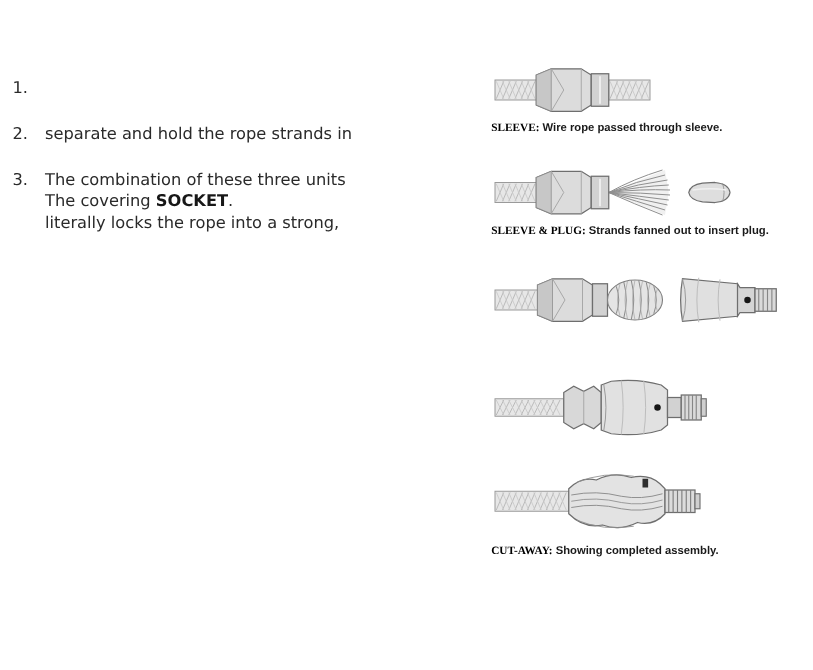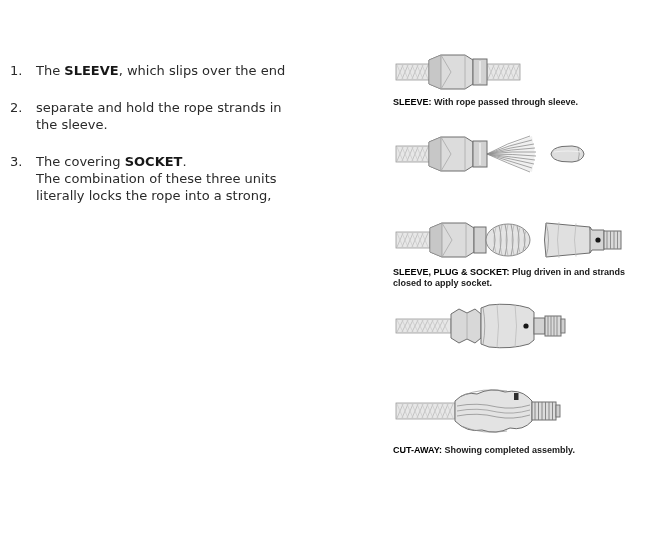--- a/index.html
+++ b/index.html
@@ -7,54 +7,52 @@
         font-family:"DejaVu Sans",sans-serif;color:#2a2a2a;}
   
   .instructions{position:absolute;left:10px;top:62px;width:335px;}
   .item{display:flex;margin-bottom:20px;font-size:13px;line-height:17px;}
   .item .num{flex:0 0 26px;width:26px;}
   .item .body{flex:1;}
   .ln{display:block;white-space:nowrap;}
   .term{font-weight:bold;color:#171717;}
   
   .figure{position:absolute;left:393px;width:255px;}
-  .fig1{top:52px;} .fig2{top:132px;} .fig3{top:216px;} .fig4{top:300px;} .fig5{top:380px;}
+  .fig1{top:52px;} .fig2{top:132px;} .fig3{top:216px;} .fig4{top:300px;} .fig5{top:370px;}
   .fig-img{display:block;}
   .caption{margin-top:3px;width:253px;font-family:"Liberation Sans",sans-serif;
            font-size:9px;line-height:10.5px;font-weight:bold;color:#000;}
-  .caption .cap-label{font-weight:bold;color:#000;}
+  .caption .cap-label{font-weight:bold;color:#000;font-family:Liberation Serif, serif;}
   .caption .cap-text{font-weight:bold;color:#1a1a1a;}
 </style>
 </head>
 <body>
 
 <div class="page">
 
   <div class="instructions">
 
     <div class="item">
       <span class="num">1.</span>
       <span class="body">
-        <span class="ln"><span>The </span><b class="term">SLEEVE</b><span>, which slips over the end</span></span>
       </span>
     </div>
 
     <div class="item">
       <span class="num">2.</span>
       <span class="body">
         <span class="ln">separate and hold the rope strands in</span>
-        <span class="ln">the sleeve.</span>
       </span>
     </div>
 
     <div class="item">
       <span class="num">3.</span>
       <span class="body">
+        <span class="ln">The combination of these three units</span>
         <span class="ln"><span>The covering </span><b class="term">SOCKET</b><span>.</span></span>
-        <span class="ln">The combination of these three units</span>
         <span class="ln">literally locks the rope into a strong,</span>
       </span>
     </div>
 
   </div>
 
   <div class="figure fig1">
     <svg class="fig-img" width="135" height="42" viewBox="0 0 135 42">
       <rect x="3" y="12" width="34" height="16" fill="#e7e7e7" stroke="#9a9a9a" stroke-width="0.8"></rect>
       <path d="M4,27 l6,-14 M9,27 l6,-14 M14,27 l6,-14 M19,27 l6,-14 M24,27 l6,-14 M29,27 l6,-14" stroke="#b3b3b3" stroke-width="0.7" fill="none"></path>
@@ -64,41 +62,45 @@
       <path d="M95,13 l6,14 M100,13 l6,14 M105,13 l6,14 M110,13 l6,14 M115,13 l6,14 M120,13 l6,14" stroke="#c9c9c9" stroke-width="0.7" fill="none"></path>
       <polygon points="36,8 48,3 72,3 80,8 80,32 72,37 48,37 36,32" fill="#dcdcdc" stroke="#6e6e6e" stroke-width="1"></polygon>
       <polygon points="36,8 48,3 48,37 36,32" fill="#c7c7c7" stroke="#8a8a8a" stroke-width="0.6"></polygon>
       <path d="M48,3 L58,20 L48,37" fill="none" stroke="#a8a8a8" stroke-width="0.8"></path>
       <path d="M72,3 L72,37" stroke="#a8a8a8" stroke-width="0.8"></path>
       <rect x="80" y="7" width="14" height="26" fill="#d2d2d2" stroke="#6e6e6e" stroke-width="1"></rect>
       <path d="M87,9 L87,31" stroke="#efefef" stroke-width="1.5"></path>
     </svg>
     <div class="caption">
       <b class="cap-label">SLEEVE:</b>
-      <span class="cap-text">With rope passed through sleeve.</span>
+      <span class="cap-text">Wire rope passed through sleeve.</span>
     </div>
   </div>
 
   <div class="figure fig2">
     <svg class="fig-img" width="195" height="44" viewBox="0 0 195 44">
       <rect x="3" y="14" width="34" height="16" fill="#e7e7e7" stroke="#9a9a9a" stroke-width="0.8"></rect>
       <path d="M4,29 l6,-14 M9,29 l6,-14 M14,29 l6,-14 M19,29 l6,-14 M24,29 l6,-14 M29,29 l6,-14" stroke="#b3b3b3" stroke-width="0.7" fill="none"></path>
       <path d="M4,15 l6,14 M9,15 l6,14 M14,15 l6,14 M19,15 l6,14 M24,15 l6,14 M29,15 l6,14" stroke="#c9c9c9" stroke-width="0.7" fill="none"></path>
       <polygon points="94,22 139,4 142,22 139,40" fill="#f0f0f0"></polygon>
       <path d="M94,22 Q114,11 137,4 M94,22 Q116,13 139,8 M94,22 Q118,15 141,12 M94,22 Q119,17 142,16 M94,22 Q120,19 143,20 M94,22 Q120,22 143,24 M94,22 Q119,25 142,28 M94,22 Q118,27 141,32 M94,22 Q116,29 139,36 M94,22 Q114,31 137,40" stroke="#8f8f8f" stroke-width="0.8" fill="none"></path>
       <polygon points="36,10 48,5 72,5 80,10 80,34 72,39 48,39 36,34" fill="#dcdcdc" stroke="#6e6e6e" stroke-width="1"></polygon>
       <polygon points="36,10 48,5 48,39 36,34" fill="#c7c7c7" stroke="#8a8a8a" stroke-width="0.6"></polygon>
       <path d="M48,5 L58,22 L48,39" fill="none" stroke="#a8a8a8" stroke-width="0.8"></path>
       <path d="M72,5 L72,39" stroke="#a8a8a8" stroke-width="0.8"></path>
       <rect x="80" y="9" width="14" height="26" fill="#d2d2d2" stroke="#6e6e6e" stroke-width="1"></rect>
       <path d="M87,11 L87,33" stroke="#efefef" stroke-width="1.5"></path>
       <path d="M158,22 Q159,16 169,14.5 L179,14 Q190,15 191,22 Q190,29 179,30 L169,29.5 Q159,28 158,22 Z" fill="#dedede" stroke="#6e6e6e" stroke-width="1"></path>
       <path d="M185,14.6 Q187.5,22 185,29.4" stroke="#9a9a9a" stroke-width="0.8" fill="none"></path>
       <path d="M161,20 Q175,18 188,20" stroke="#f0f0f0" stroke-width="1.2" fill="none"></path>
     </svg>
+    <div class="caption">
+      <b class="cap-label">SLEEVE &amp; PLUG:</b>
+      <span class="cap-text">Strands fanned out to insert plug.</span>
+    </div>
   </div>
 
   <div class="figure fig3">
     <svg class="fig-img" width="240" height="48" viewBox="0 0 240 48">
       <rect x="3" y="16" width="34" height="16" fill="#e7e7e7" stroke="#9a9a9a" stroke-width="0.8"></rect>
       <path d="M4,31 l6,-14 M9,31 l6,-14 M14,31 l6,-14 M19,31 l6,-14 M24,31 l6,-14 M29,31 l6,-14" stroke="#b3b3b3" stroke-width="0.7" fill="none"></path>
       <path d="M4,17 l6,14 M9,17 l6,14 M14,17 l6,14 M19,17 l6,14 M24,17 l6,14 M29,17 l6,14" stroke="#c9c9c9" stroke-width="0.7" fill="none"></path>
       <polygon points="37,12 49,7 73,7 81,12 81,36 73,41 49,41 37,36" fill="#dcdcdc" stroke="#6e6e6e" stroke-width="1"></polygon>
       <polygon points="37,12 49,7 49,41 37,36" fill="#c7c7c7" stroke="#8a8a8a" stroke-width="0.6"></polygon>
       <path d="M49,7 L59,24 L49,41" fill="none" stroke="#a8a8a8" stroke-width="0.8"></path>
@@ -109,24 +111,20 @@
       <path d="M103,11 Q99,24 103,37 M109,8.8 Q105,24 109,39.2 M115,8 Q111,24 115,40 M121,8.9 Q117,24 121,39.1 M127,11.3 Q123,24 127,36.7 M133,15 Q129,24 133,33" stroke="#a8a8a8" stroke-width="0.6" fill="none"></path>
       <path d="M153,7 Q150,24 153,41 L197,37 Q200,24 197,11 Z" fill="#e0e0e0" stroke="#6e6e6e" stroke-width="1"></path>
       <path d="M153,7 Q158,24 153,41" fill="none" stroke="#9a9a9a" stroke-width="0.8"></path>
       <path d="M166,6.2 Q163,24 166,41.8" stroke="#bdbdbd" stroke-width="0.8" fill="none"></path>
       <path d="M183,7.5 Q180,24 183,40.5" stroke="#bdbdbd" stroke-width="0.8" fill="none"></path>
       <path d="M197,11 L199,14 L211,14 L211,34 L199,34 L197,37 Z" fill="#d5d5d5" stroke="#6e6e6e" stroke-width="1"></path>
       <circle cx="205" cy="24" r="2.6" fill="#161616"></circle>
       <rect x="211" y="15" width="17" height="18" fill="#dadada" stroke="#6e6e6e" stroke-width="1"></rect>
       <path d="M214,15 L214,33 M217.5,15 L217.5,33 M221,15 L221,33 M224.5,15 L224.5,33" stroke="#868686" stroke-width="0.9"></path>
     </svg>
-    <div class="caption">
-      <b class="cap-label">SLEEVE, PLUG &amp; SOCKET:</b>
-      <span class="cap-text">Plug driven in and strands closed to apply socket.</span>
-    </div>
   </div>
 
   <div class="figure fig4">
     <svg class="fig-img" width="175" height="52" viewBox="0 0 175 52">
       <rect x="3" y="19" width="55" height="14" fill="#e7e7e7" stroke="#9a9a9a" stroke-width="0.8"></rect>
       <path d="M4,32 l6,-12 M9,32 l6,-12 M14,32 l6,-12 M19,32 l6,-12 M24,32 l6,-12 M29,32 l6,-12 M34,32 l6,-12 M39,32 l6,-12 M44,32 l6,-12 M49,32 l6,-12" stroke="#b3b3b3" stroke-width="0.7" fill="none"></path>
       <path d="M4,20 l6,12 M9,20 l6,12 M14,20 l6,12 M19,20 l6,12 M24,20 l6,12 M29,20 l6,12 M34,20 l6,12 M39,20 l6,12 M44,20 l6,12 M49,20 l6,12" stroke="#c9c9c9" stroke-width="0.7" fill="none"></path>
       <polygon points="58,14 66,9 74,13 82,9 88,14 88,38 82,43 74,39 66,43 58,38" fill="#d8d8d8" stroke="#6e6e6e" stroke-width="1"></polygon>
       <path d="M74,13 L74,39" stroke="#a8a8a8" stroke-width="0.8"></path>
       <path d="M88,8 L96,5 Q118,2.5 136,8 L141,12 L141,40 L136,44 Q118,49.5 96,47 L88,44 Z" fill="#e1e1e1" stroke="#6e6e6e" stroke-width="1"></path>

